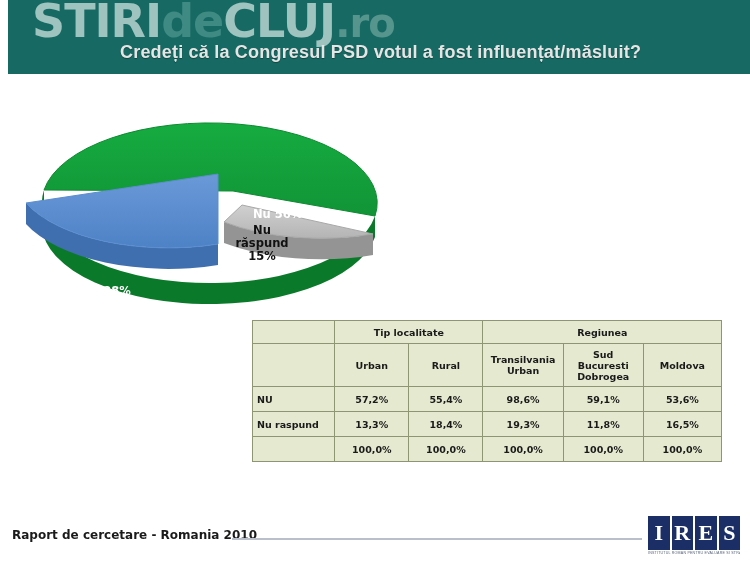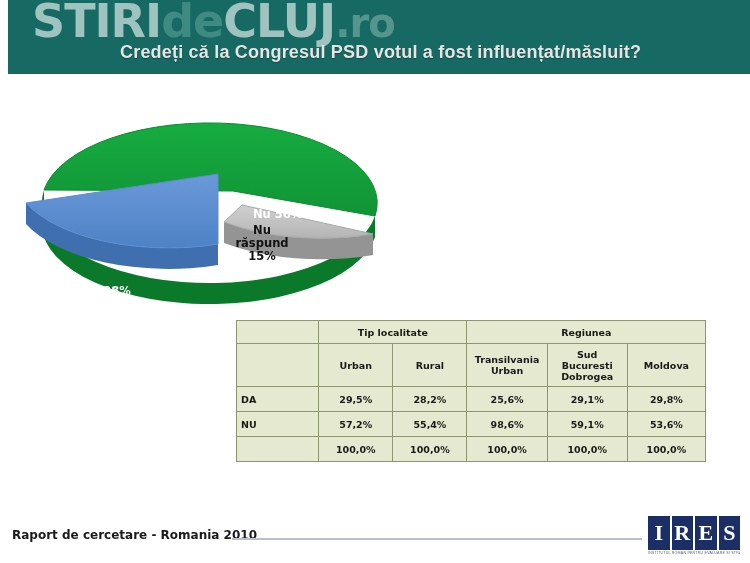--- a/index.html
+++ b/index.html
@@ -71,21 +71,21 @@
   .pie-label-dark {
     font-family: "DejaVu Sans", sans-serif;
     font-weight: bold;
     fill: #111111;
     font-size: 11.5px;
   }
 
   
   .table-wrap {
     position: absolute;
-    left: 236px;
+    left: 252px;
     top: 320px;
     width: 470px;
   }
   table.data {
     border-collapse: collapse;
     width: 470px;
     background: #e4e9cf;
     table-layout: fixed;
   }
   table.data th, table.data td {
@@ -254,34 +254,34 @@
         <th class="sub">
           <span>Sud</span><br>
           <span>Bucuresti</span><br>
           <span>Dobrogea</span>
         </th>
         <th class="sub">Moldova</th>
       </tr>
     </thead>
     <tbody>
       <tr>
-        <td class="rowlab">DA</td>
-        <td class="val">29,5%</td>
-        <td class="val">28,2%</td>
-        <td class="val">25,6%</td>
-        <td class="val">29,1%</td>
-        <td class="val">29,8%</td>
-      </tr>
-      <tr>
         <td class="rowlab">NU</td>
         <td class="val">57,2%</td>
         <td class="val">55,4%</td>
         <td class="val">98,6%</td>
         <td class="val">59,1%</td>
         <td class="val">53,6%</td>
+      </tr>
+      <tr>
+        <td class="rowlab">Nu raspund</td>
+        <td class="val">13,3%</td>
+        <td class="val">18,4%</td>
+        <td class="val">19,3%</td>
+        <td class="val">11,8%</td>
+        <td class="val">16,5%</td>
       </tr>
       <tr>
         <td class="rowlab blank"></td>
         <td class="val">100,0%</td>
         <td class="val">100,0%</td>
         <td class="val">100,0%</td>
         <td class="val">100,0%</td>
         <td class="val">100,0%</td>
       </tr>
     </tbody>

